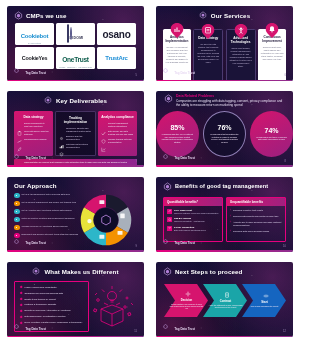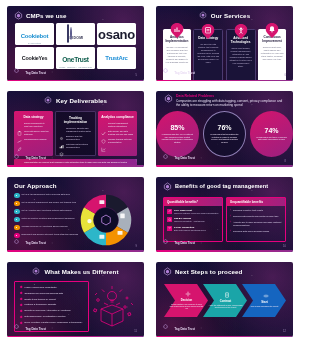--- a/index.html
+++ b/index.html
@@ -52,21 +52,21 @@
   .foot .fl { color:#e7d8f2; font-size:2.9px; font-weight:bold; letter-spacing:.05px;}
   .pgno { position:absolute; right:7px; bottom:4px; color:#9e8cb8; font-size:2.6px; z-index:4;}
   .accent-bar { position:absolute; left:0; right:0; bottom:0; height:1.5px; background:linear-gradient(90deg,#e6007e,#8e2f8f); z-index:5;}
 
   
   .logogrid { display:grid; grid-template-columns:repeat(3,1fr); grid-template-rows:1fr 1fr; gap:2px; padding:1px 8px 0 8px; position:relative; z-index:3;}
   .logocell { background:#fff; border-radius:1.5px; height:22px; display:flex; align-items:center; justify-content:center; text-align:center;}
   .lg-cookiebot { color:#1a8fd1; font-size:6px; font-weight:bold; letter-spacing:-.2px;}
   .lg-sub { display:block; font-size:1.9px; color:#7f93a5; font-weight:normal; letter-spacing:0;}
   .lg-didomi { color:#2b2b4a; font-size:3.4px; font-weight:bold; letter-spacing:.3px;}
-  .lg-osano { color:#1b1b2e; font-size:13px; font-weight:bold; letter-spacing:-.3px;}
+  .lg-osano { color:#1b1b2e; font-size:10px; font-weight:bold; letter-spacing:-.3px;}
   .lg-cookieyes { color:#15161c; font-size:5.4px; font-weight:bold; letter-spacing:-.2px;}
   .lg-onetrust { color:#0d5c4b; font-size:6.6px; font-weight:bold; letter-spacing:-.3px;}
   .lg-trustarc { color:#1f8fd6; font-size:6px; font-weight:bold; letter-spacing:-.3px;}
   .didomi-mark{width:8px;height:8px;border:.7px solid #3a3a63;border-radius:1.4px;margin:0 auto 1px;position:relative;}
   .didomi-mark:before{content:"";position:absolute;inset:1.6px;border:.6px solid #5b5b8c;border-radius:50%;}
 
   
   .svc-row { display:flex; gap:2.5px; padding:7px 7px 0 7px; position:relative; z-index:3;}
   .svc { flex:1; background:#ffffff; border-radius:1.5px; padding:7px 2.5px 3px; position:relative; min-height:54px;}
   .svc.dark { background:#1a1338; border:.4px solid #4b3a70;}

